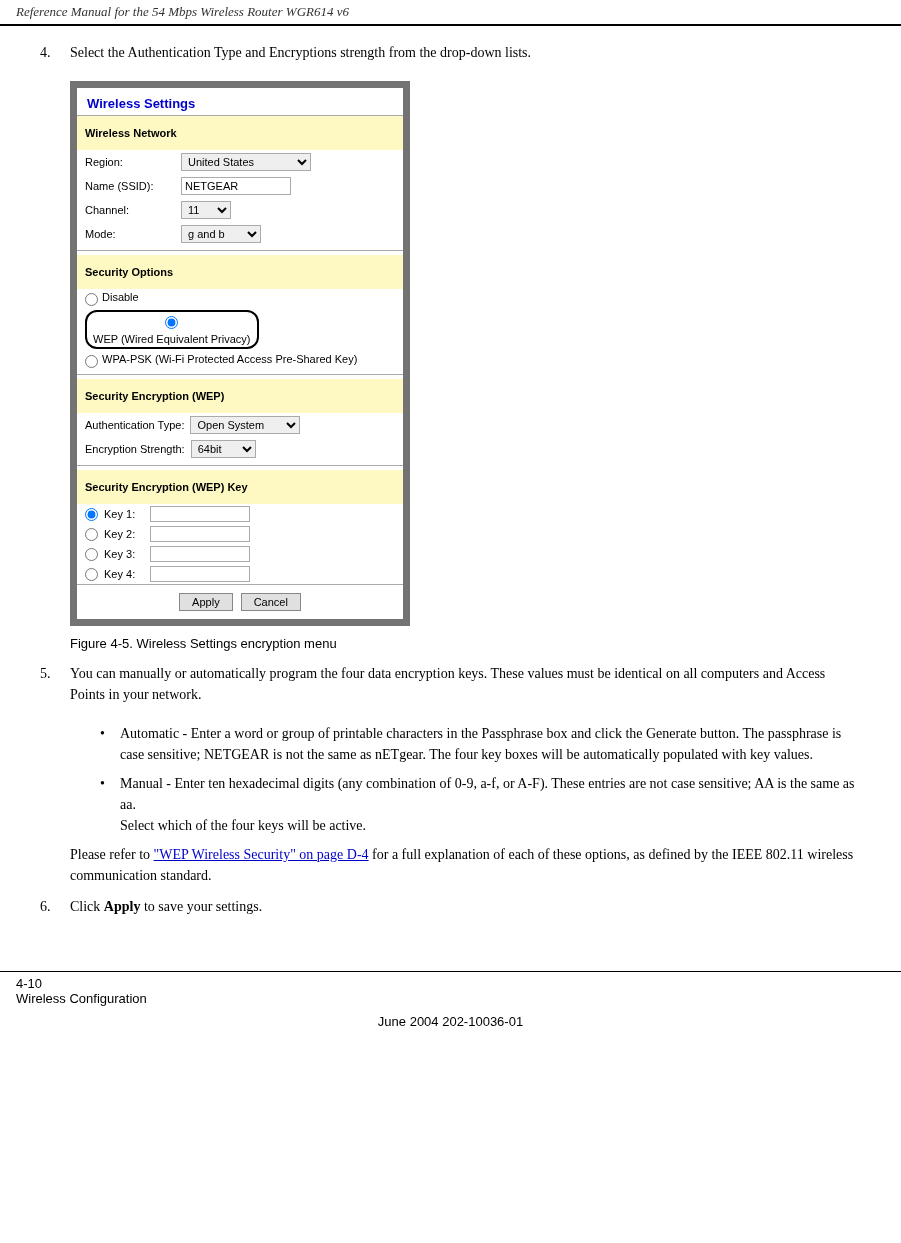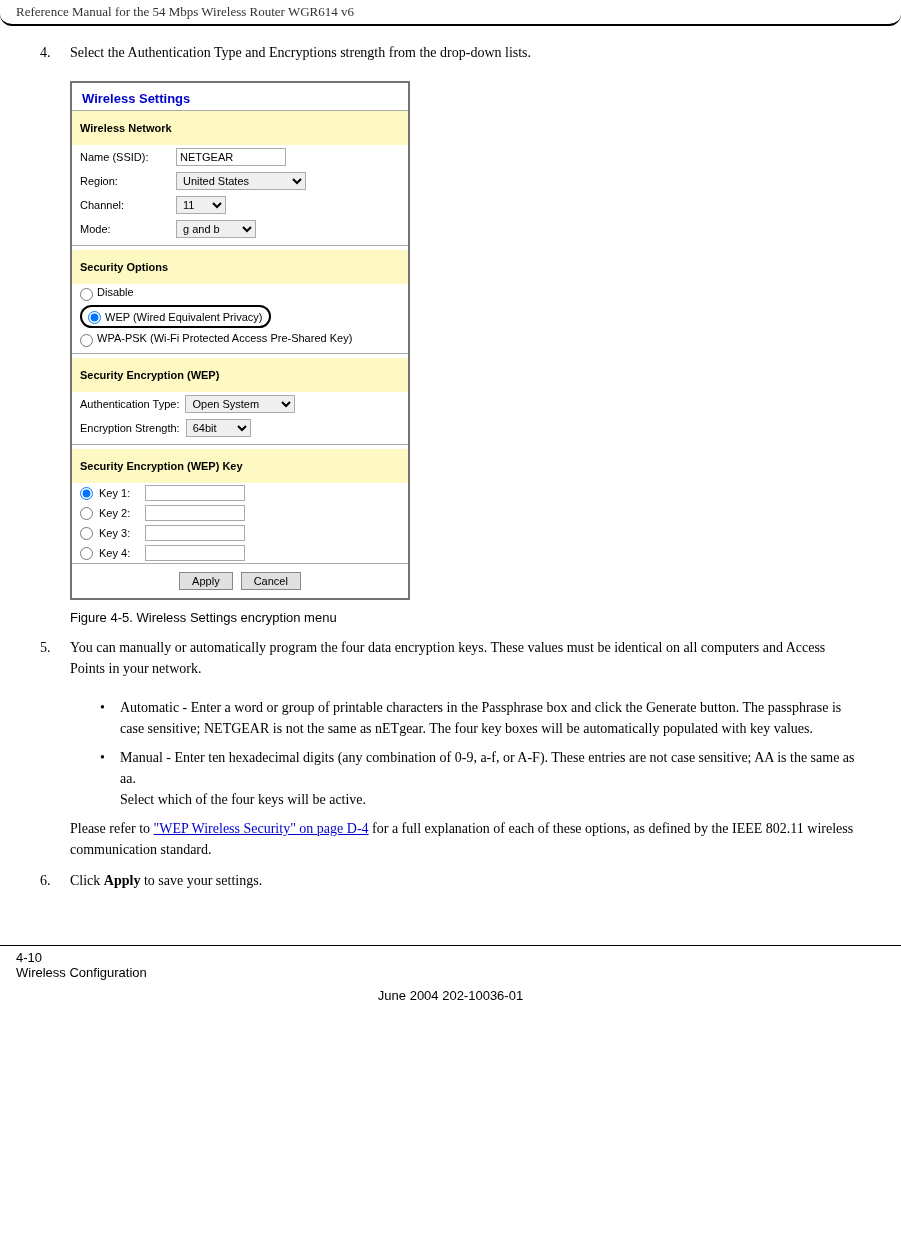--- a/index.html
+++ b/index.html
@@ -7,23 +7,23 @@
       font-family: Times New Roman, serif;
       font-size: 14px;
       background: #fff;
       color: #000;
       width: 901px;
     }
 
     .page-header {
       border-bottom: 2px solid #000;
       padding: 4px 16px;
+      font-style: italic;
       font-size: 13px;
       color: #333;
-      border-radius: 12px;
     }
 
     .main-content {
       padding: 16px 40px 16px 40px;
     }
 
     .step-line {
       display: flex;
       margin-bottom: 18px;
       line-height: 1.5;
@@ -33,21 +33,21 @@
       min-width: 30px;
       font-size: 14px;
     }
 
     .step-text {
       font-size: 14px;
     }
 
     
     .ws-panel {
-      border: 2px solid #737373;
+      border: 7px solid #737373;
       width: 340px;
       margin: 10px 0 10px 30px;
       font-family: Arial, sans-serif;
       font-size: 11px;
       background: #fff;
     }
 
     .ws-title {
       background: #fff;
       color: #0000cc;
@@ -108,20 +108,21 @@
       margin-top: 2px;
     }
 
     .wep-highlighted {
       border: 2px solid #000;
       border-radius: 12px;
       padding: 2px 6px;
       display: inline-flex;
       align-items: center;
       gap: 4px;
+      flex-direction: column;
     }
 
     .ws-key-row {
       display: flex;
       align-items: center;
       padding: 2px 8px;
       gap: 6px;
     }
 
     .ws-key-label {
@@ -233,29 +234,29 @@
     <span class="step-num">4.</span>
     <span class="step-text">Select the Authentication Type and Encryptions strength from the drop-down lists.</span>
   </div>
 
   <div class="ws-panel">
     <div class="ws-title">Wireless Settings</div>
 
     <div class="ws-section-header">Wireless Network</div>
 
     <div class="ws-row">
-      <span class="ws-label">Name (SSID):</span>
-      <input class="ws-input" type="text" style="width: 110px;" value="NETGEAR">
-    </div>
-
-    <div class="ws-row">
       <span class="ws-label">Region:</span>
       <select class="ws-select" style="width:130px;">
         <option>United States</option>
       </select>
+    </div>
+
+    <div class="ws-row">
+      <span class="ws-label">Name (SSID):</span>
+      <input class="ws-input" type="text" style="width: 110px;" value="NETGEAR">
     </div>
 
     <div class="ws-row">
       <span class="ws-label">Channel:</span>
       <select class="ws-select" style="width:50px;">
         <option>11</option>
       </select>
     </div>
 
     <div class="ws-row">

